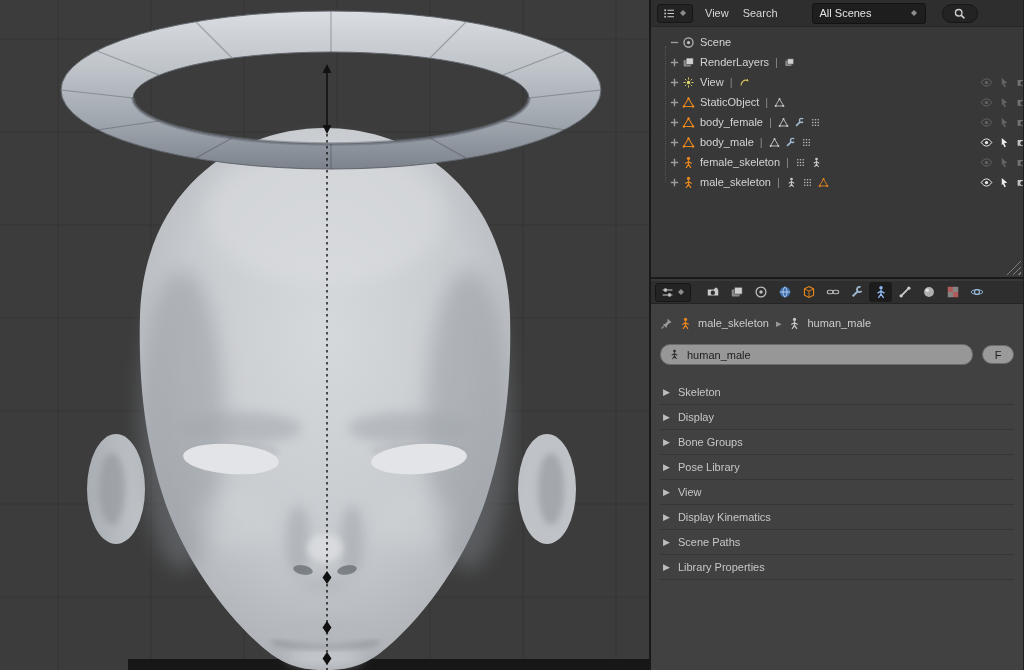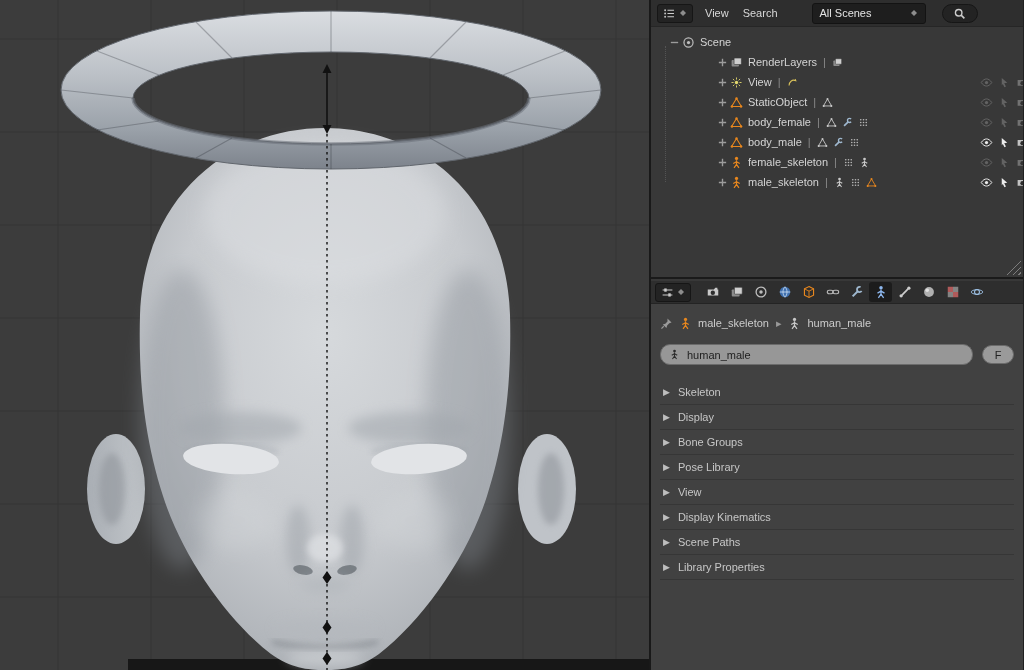--- a/index.html
+++ b/index.html
@@ -22,21 +22,21 @@
   .updn::before,.updn::after{content:"";position:absolute;left:1px;border:3px solid transparent;}
   .updn::before{top:0;border-bottom-color:#8d8d8d;}
   .updn::after{bottom:0;border-top-color:#8d8d8d;}
   .menu{color:#d8d8d8;padding:0 2px;}
   .dropdown{display:flex;align-items:center;justify-content:space-between;gap:8px;background:#1e1e1e;
             border:1px solid #131313;border-radius:3px;height:19px;padding:0 7px;min-width:98px;
             color:#e4e4e4;margin-left:22px;}
   .searchbtn{background:#232323;border:1px solid #161616;border-radius:10px;height:19px;width:36px;
              display:flex;align-items:center;justify-content:center;margin-left:6px;}
   .otree{padding-top:5px;position:relative;}
-  .otree .children{position:relative;padding-left:48px;}
+  .otree .children{position:relative;}
   .otree .children::before{content:"";position:absolute;left:14px;top:-6px;bottom:10px;
             border-left:1px dotted rgba(255,255,255,.14);}
   .orow{display:flex;align-items:center;height:20px;padding-left:16px;overflow:hidden;position:relative;z-index:1;}
   .orow.child{padding-left:16px;}
   .exp{width:15px;display:flex;justify-content:center;flex:none;}
   .ic{width:13px;height:13px;flex:none;display:block;}
   .ic.sm{width:11px;height:11px;}
   .lbl{margin-left:5px;color:#d4d4d4;white-space:nowrap;}
   .sep{margin:0 6px;color:#8a8a8a;}
   .trail{display:flex;gap:5px;align-items:center;}

